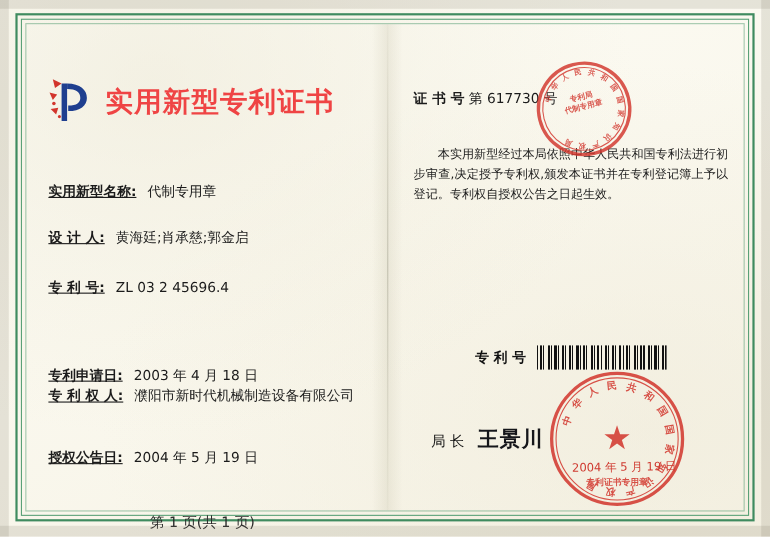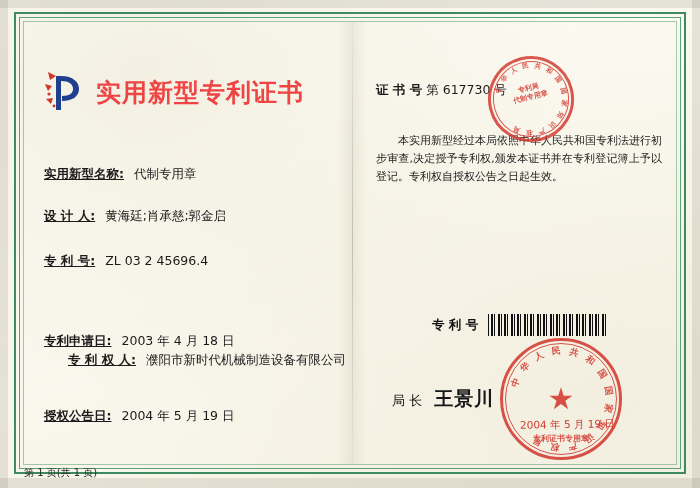--- a/index.html
+++ b/index.html
@@ -118,29 +118,30 @@
     white-space: nowrap;
     font-family: "DejaVu Sans", "Liberation Sans", sans-serif;
   }
   .field .lbl { font-weight: bold; text-decoration: underline; }
   .field .val { margin-left: 6px; }
 
   .f1 { top: 144px; }
   .f2 { top: 186px; }
   .f3 { top: 231px; }
   .f4 { top: 287px; margin-top: 24px; }
-  .f5 { top: 330px; margin-left: 24px; }
+  .f5 { top: 330px; }
   .f6 { top: 386px; }
 
   .page-foot {
     position: absolute;
     left: 0;
     top: 444px;
     width: 320px;
-    font-size: 10px;
+    text-align: center;
+    font-size: 13px;
     color: #2b2b2b;
   }
 
   
   .right-page {
     position: absolute;
     left: 360px;
     top: 22px;
     width: 316px;
     height: 442px;

